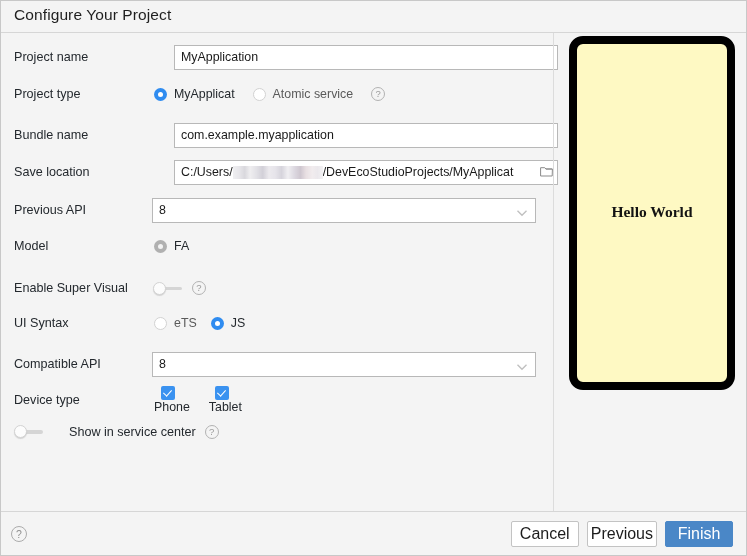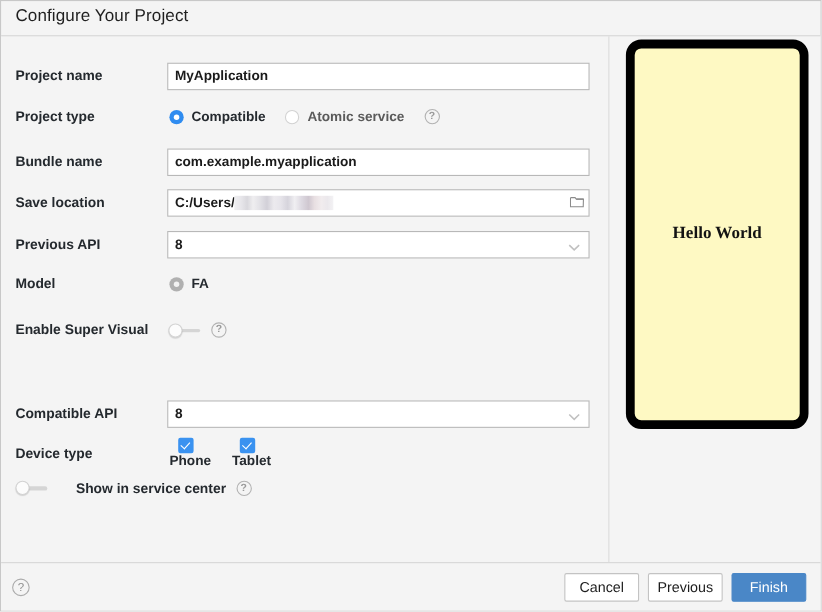--- a/index.html
+++ b/index.html
@@ -38,24 +38,23 @@
     top: 31px;
     right: 0;
     bottom: 43px;
     background: #f4f4f4;
     border-top: 1px solid #d6d6d6;
   }
   
   .form {
     position: absolute;
     left: 0;
-    top: 12px;
+    top: 0;
     width: 552px;
     height: 100%;
-    font-weight: bold;
   }
   .row {
     position: absolute;
     left: 0;
     width: 552px;
     height: 26px;
     display: flex;
     align-items: center;
   }
   .label {
@@ -77,20 +76,21 @@
     box-sizing: border-box;
     background: #ffffff;
     border: 1px solid #b8b8b8;
     font-family: "Liberation Sans", sans-serif;
     font-size: 12.4px;
     color: #1a1a1a;
     padding: 0 6px;
     outline: none;
     display: flex;
     align-items: center;
+    margin-left: 22px;
   }
   .textfield.with-icon {
     padding-right: 22px;
     position: relative;
     overflow: hidden;
     white-space: nowrap;
   }
   .folder-icon {
     position: absolute;
     right: 4px;
@@ -336,21 +336,21 @@
   }
   .btn {
     height: 26px;
     min-width: 68px;
     padding: 0 3px;
     box-sizing: border-box;
     background: #ffffff;
     border: 1px solid #c3c3c3;
     border-radius: 2px;
     font-family: "Liberation Sans", sans-serif;
-    font-size: 13px;
+    font-size: 16px;
     color: #1c1c1c;
     display: flex;
     align-items: center;
     justify-content: center;
     cursor: default;
   }
   .btn.primary {
     background: #4a87c7;
     border-color: #4a87c7;
     color: #ffffff;
@@ -373,21 +373,21 @@
           <div class="textfield">MyApplication</div>
         </div>
       </div>
 
       <div class="row" style="top:48px;padding-left:14px;">
         <div class="label">Project type</div>
         <div class="ctrl" style="left:153px;">
           <div class="radio-grp">
             <div class="radio-item">
               <span class="radio on"></span>
-              <span class="rlabel">Compatible</span>
+              <span class="rlabel">MyApplicat</span>
             </div>
             <div class="radio-item">
               <span class="radio dim"></span>
               <span class="rlabel gray">Atomic service</span>
             </div>
             <span class="help">?</span>
           </div>
         </div>
       </div>
 
@@ -397,20 +397,21 @@
           <div class="textfield">com.example.myapplication</div>
         </div>
       </div>
 
       <div class="row" style="top:126px;">
         <div class="label">Save location</div>
         <div class="ctrl">
           <div class="textfield with-icon">
               <span>C:/Users/</span>
               <span class="blurred"></span>
+              <span>/DevEcoStudioProjects/MyApplicat</span>
             <span class="folder-icon">
               <svg viewBox="0 0 13 11" width="13" height="11">
                   <path d="M0.6 1.2h4.2l1.1 1.3h6.3" fill="none" stroke="currentColor" stroke-width="1"></path>
                   <path d="M0.6 1.2v8.3h11.6l0.2-7h-6.5" fill="none" stroke="currentColor" stroke-width="1"></path>
                 </svg>
             </span>
           </div>
         </div>
       </div>
 
@@ -444,20 +445,35 @@
         <div class="label">Enable Super Visual</div>
         <div class="ctrl" style="left:152px;">
           <span class="toggle">
             <span class="toggle-track"></span>
             <span class="toggle-knob"></span>
           </span>
           <span class="help">?</span>
         </div>
       </div>
 
+      <div class="row" style="top:277px;">
+        <div class="label">UI Syntax</div>
+        <div class="ctrl" style="left:153px;">
+          <div class="radio-grp">
+            <div class="radio-item" style="margin-right:14px;">
+              <span class="radio dim"></span>
+              <span class="rlabel gray">eTS</span>
+            </div>
+            <div class="radio-item">
+              <span class="radio on"></span>
+              <span class="rlabel">JS</span>
+            </div>
+          </div>
+        </div>
+      </div>
 
       <div class="row" style="top:318px;">
         <div class="label">Compatible API</div>
         <div class="ctrl">
           <div class="select">
             <span>8</span>
             <span class="chevron">
               <svg viewBox="0 0 12 8" width="12" height="8">
                   <path d="M1.5 1.8L6 6.2l4.5-4.4" fill="none" stroke="currentColor" stroke-width="1.4"></path>
                 </svg>

